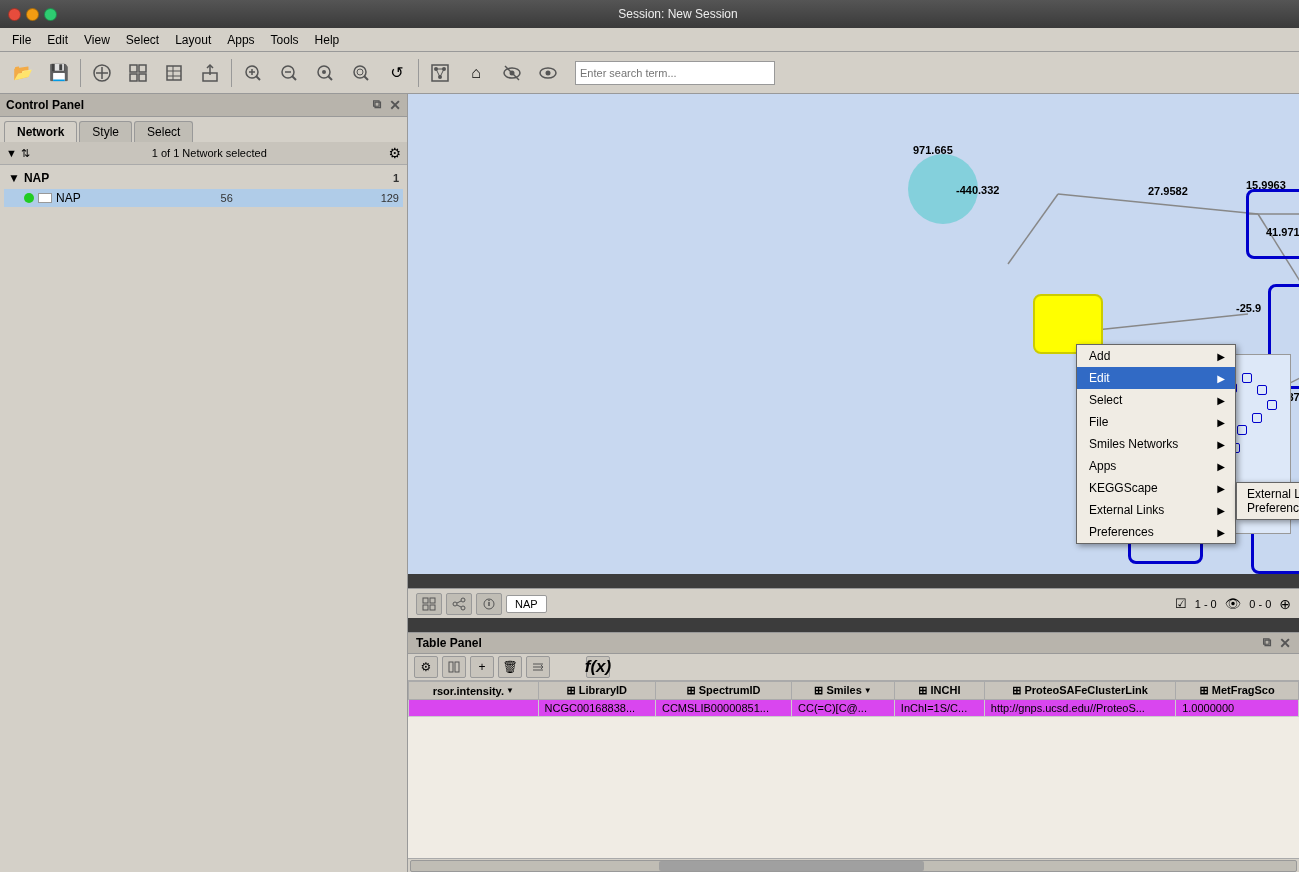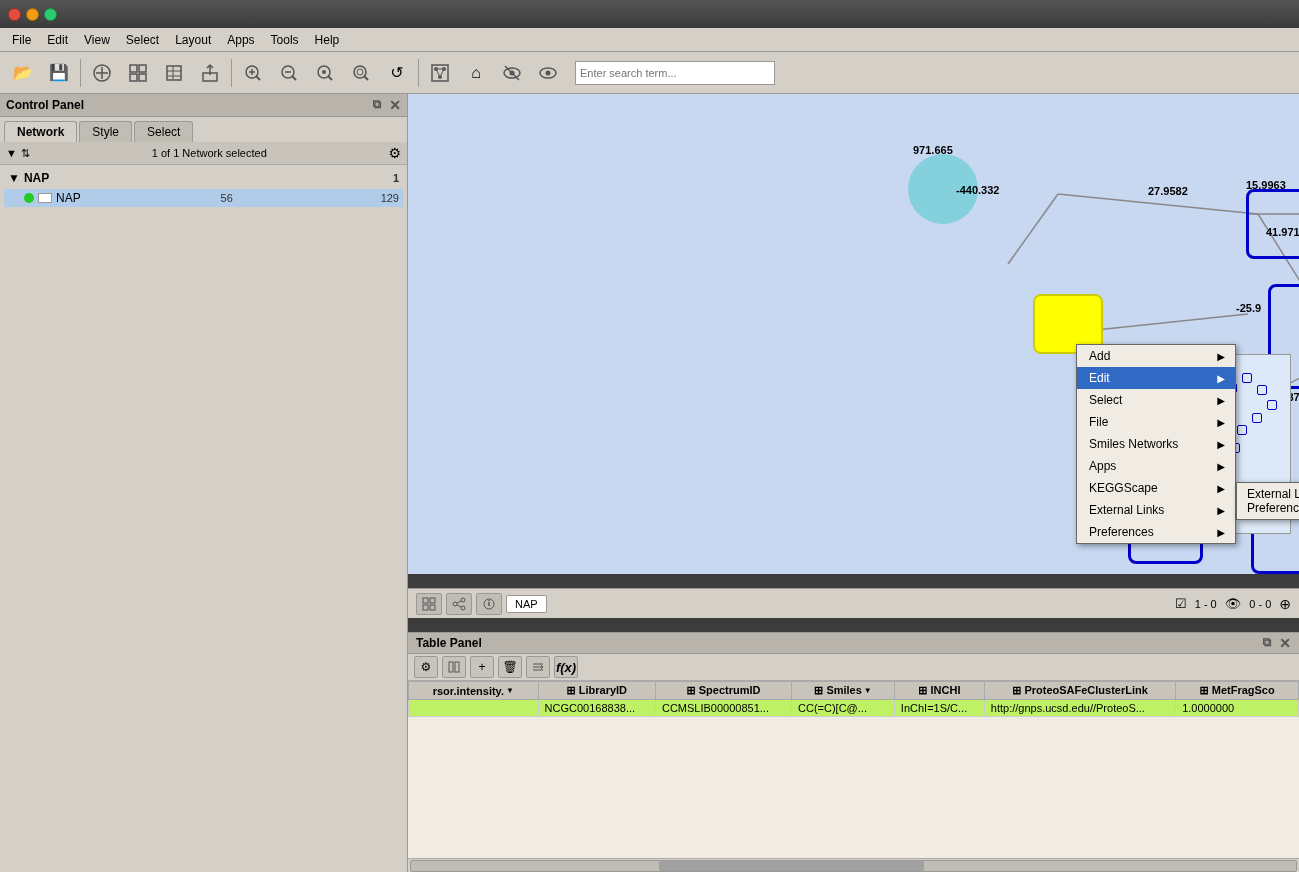--- a/index.html
+++ b/index.html
@@ -258,21 +258,21 @@
       background: #d4d0c8;
       padding: 2px 6px;
       display: flex;
       align-items: center;
       gap: 4px;
       border-bottom: 1px solid #aaa;
     }
     .tbl-btn { width: 24px; height: 22px; background: #c8c4bc; border: 1px solid #999; display: flex; align-items: center; justify-content: center; cursor: pointer; font-size: 12px; border-radius: 2px; }
     .data-table { width: 100%; border-collapse: collapse; font-size: 11px; }
     .data-table th { background: #c8c4bc; border: 1px solid #aaa; padding: 2px 16px; font-size: 11px; white-space: nowrap; position: sticky; top: 0; }
-    .data-table td { border: 1px solid #ccc; padding: 2px 6px; white-space: nowrap; background: #bef264; }
+    .data-table td { border: 1px solid #ccc; padding: 2px 6px; white-space: nowrap; background: #d946ef; }
     .col-sort { cursor: pointer; display: inline-flex; align-items: center; gap: 2px; }
     .sort-icon { font-size: 8px; }
     #table-scroll-area { overflow-x: auto; overflow-y: auto; height: 100%; }
 
     
     #bottom-tab-bar {
       height: 30px;
       background: #d4d0c8;
       border-top: 1px solid #999;
       display: flex;
@@ -324,20 +324,21 @@
   </style>
 </head>
 <body>
 
 <div id="titlebar">
   <div class="titlebar-buttons">
     <div class="tbtn tbtn-close"></div>
     <div class="tbtn tbtn-min"></div>
     <div class="tbtn tbtn-max"></div>
   </div>
+  <div id="titletext">Session: New Session</div>
 </div>
 
 <div id="menubar">
   <div class="menu-item">File</div>
   <div class="menu-item">Edit</div>
   <div class="menu-item">View</div>
   <div class="menu-item">Select</div>
   <div class="menu-item">Layout</div>
   <div class="menu-item">Apps</div>
   <div class="menu-item">Tools</div>
@@ -658,21 +659,21 @@
         <div class="tbl-btn">🗑</div>
         <div class="tbl-btn">
           <svg width="14" height="14" viewBox="0 0 14 14">
               <line x1="2" y1="7" x2="12" y2="7" stroke="#555" stroke-width="1"></line>
               <line x1="2" y1="4" x2="12" y2="4" stroke="#555" stroke-width="1"></line>
               <line x1="2" y1="10" x2="12" y2="10" stroke="#555" stroke-width="1"></line>
               <line x1="10" y1="5" x2="12" y2="7" stroke="#555" stroke-width="1"></line>
               <line x1="10" y1="9" x2="12" y2="7" stroke="#555" stroke-width="1"></line>
             </svg>
         </div>
-        <div class="tbl-btn" style="font-style:italic; font-weight:bold; font-size:13px;">f(x)</div>
+        <div class="tbl-btn" style="font-style:italic; font-weight:bold; font-size:17px;margin-left:32px;">f(x)</div>
       </div>
       <div id="table-scroll-area">
         <table class="data-table">
           <thead>
             <tr>
               <th>
                 <span class="col-sort">
                   <span>rsor.intensity.</span>
                   <span class="sort-icon">▼</span>
                 </span>

